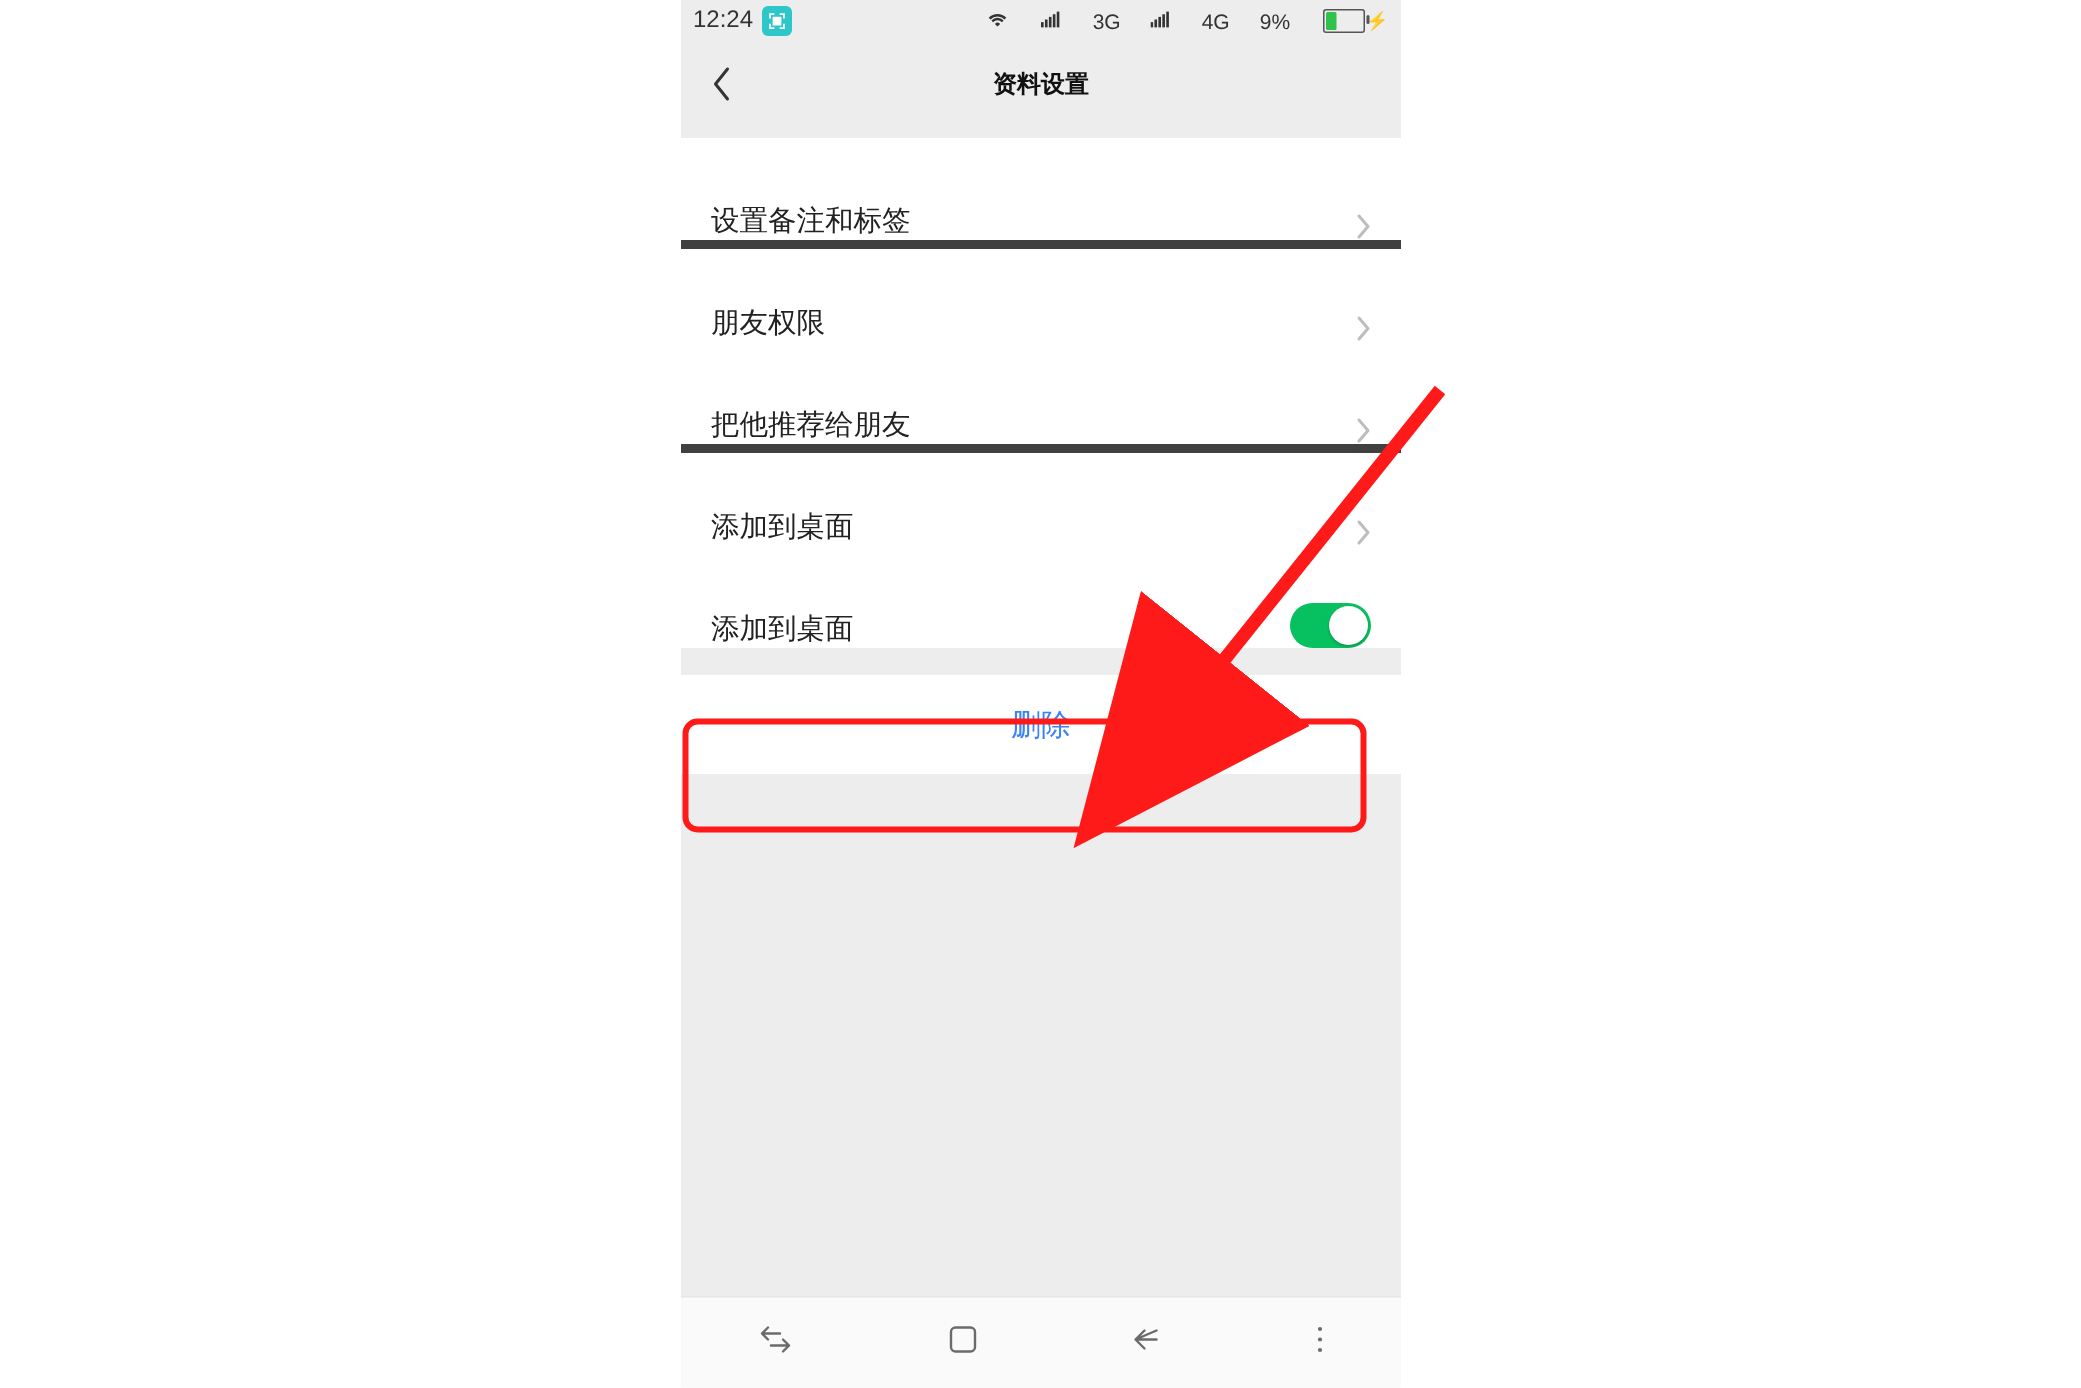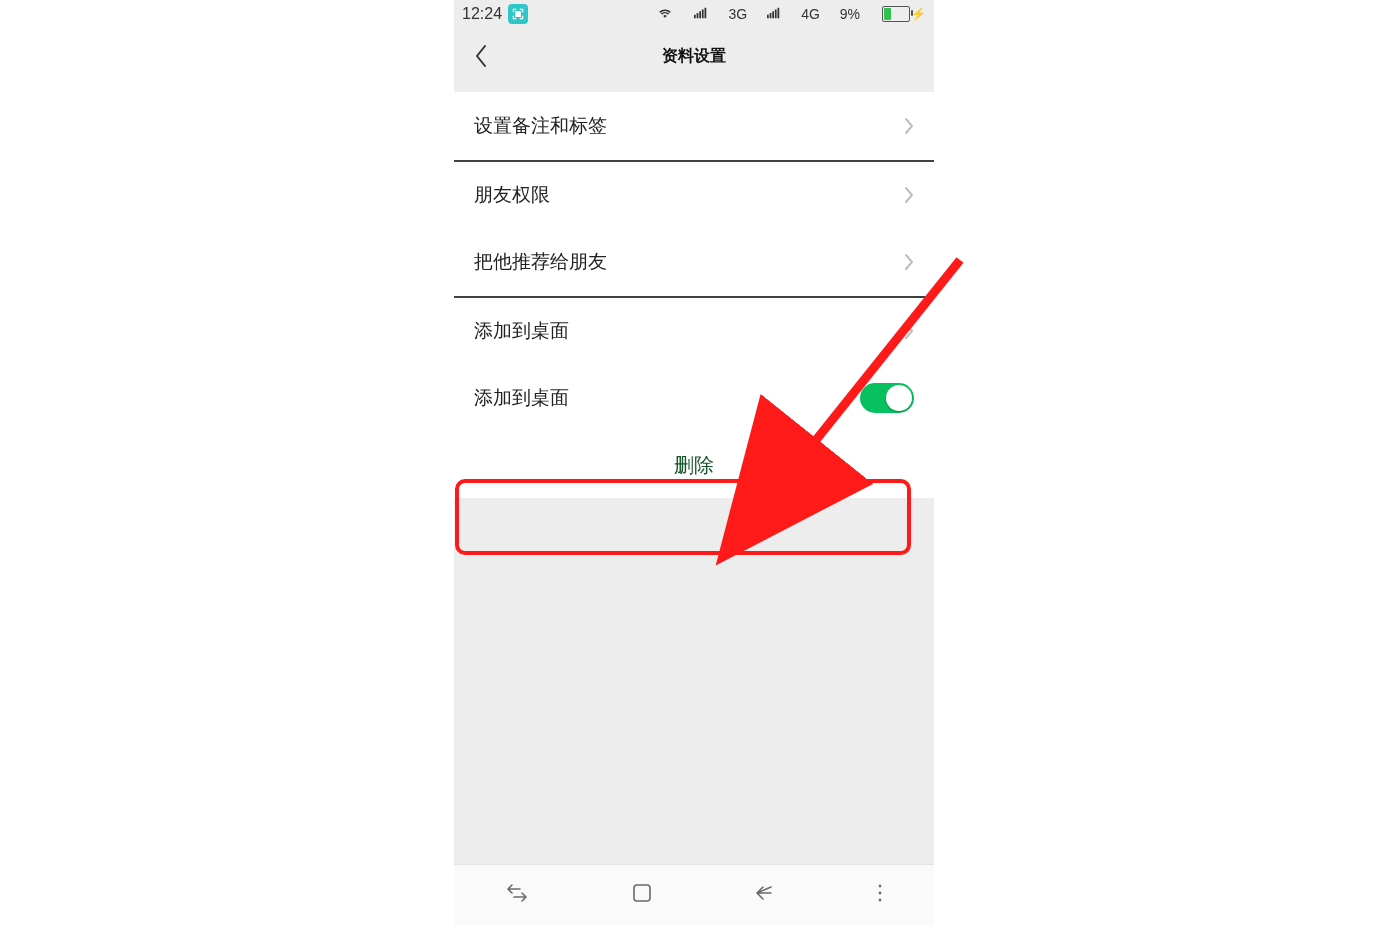--- a/index.html
+++ b/index.html
@@ -56,27 +56,27 @@
   }
   .header .back{
     position:absolute;left:12px;top:0;bottom:0;display:flex;align-items:center;
     font-size:26px;color:#333;cursor:pointer;padding:0 8px;
   }
   .header .title{font-size:16px;color:#111;font-weight:600;}
   
   .group{background:#fff;}
   .group.first{margin-top:8px;}
   .row{
-    display:flex;align-items:center;
+    display:flex;align-items:flex-end;
     padding:0 20px;height:68px;
     cursor:pointer;position:relative;
     box-sizing:border-box;
     font-family:Liberation Mono, monospace;
   }
-  .row + .row{border-top:2px solid #404040;}
+  .row + .row{border-top:6px solid #404040;}
   .row .label{font-size:19px;color:#222;}
   .row .chev{margin-left:auto;}
   .row .chev svg{display:block}
   
   .toggle{
     margin-left:auto;
     width:54px;height:30px;border-radius:30px;
     background:#d7d7d7;position:relative;transition:.2s;
   }
   .toggle.on{background:#07c160;}
@@ -87,23 +87,23 @@
   .toggle.on .knob{left:26px;}
   
   .highlight-box{
     position:absolute;
     left:455px;top:479px;width:448px;height:68px;
     border:4px solid #ff1a1a;border-radius:10px;
     pointer-events:none;
   }
   
   .delete{
-    background:#fff;height:66px;
+    margin-top:18px;background:#fff;height:66px;
     display:flex;align-items:center;justify-content:center;
-    font-size:20px;color:#14532d;cursor:pointer;
+    font-size:20px;color:#3b82f6;cursor:pointer;
   }
   
   .navbar{
     position:absolute;left:0;right:0;bottom:0;height:60px;
     background:#fafafa;border-top:1px solid #e5e5e5;
     display:flex;align-items:center;justify-content:space-around;
   }
   .navbar .nbtn{color:#6b6b6b;cursor:pointer;padding:8px 16px;}
   
   .arrow-overlay{

